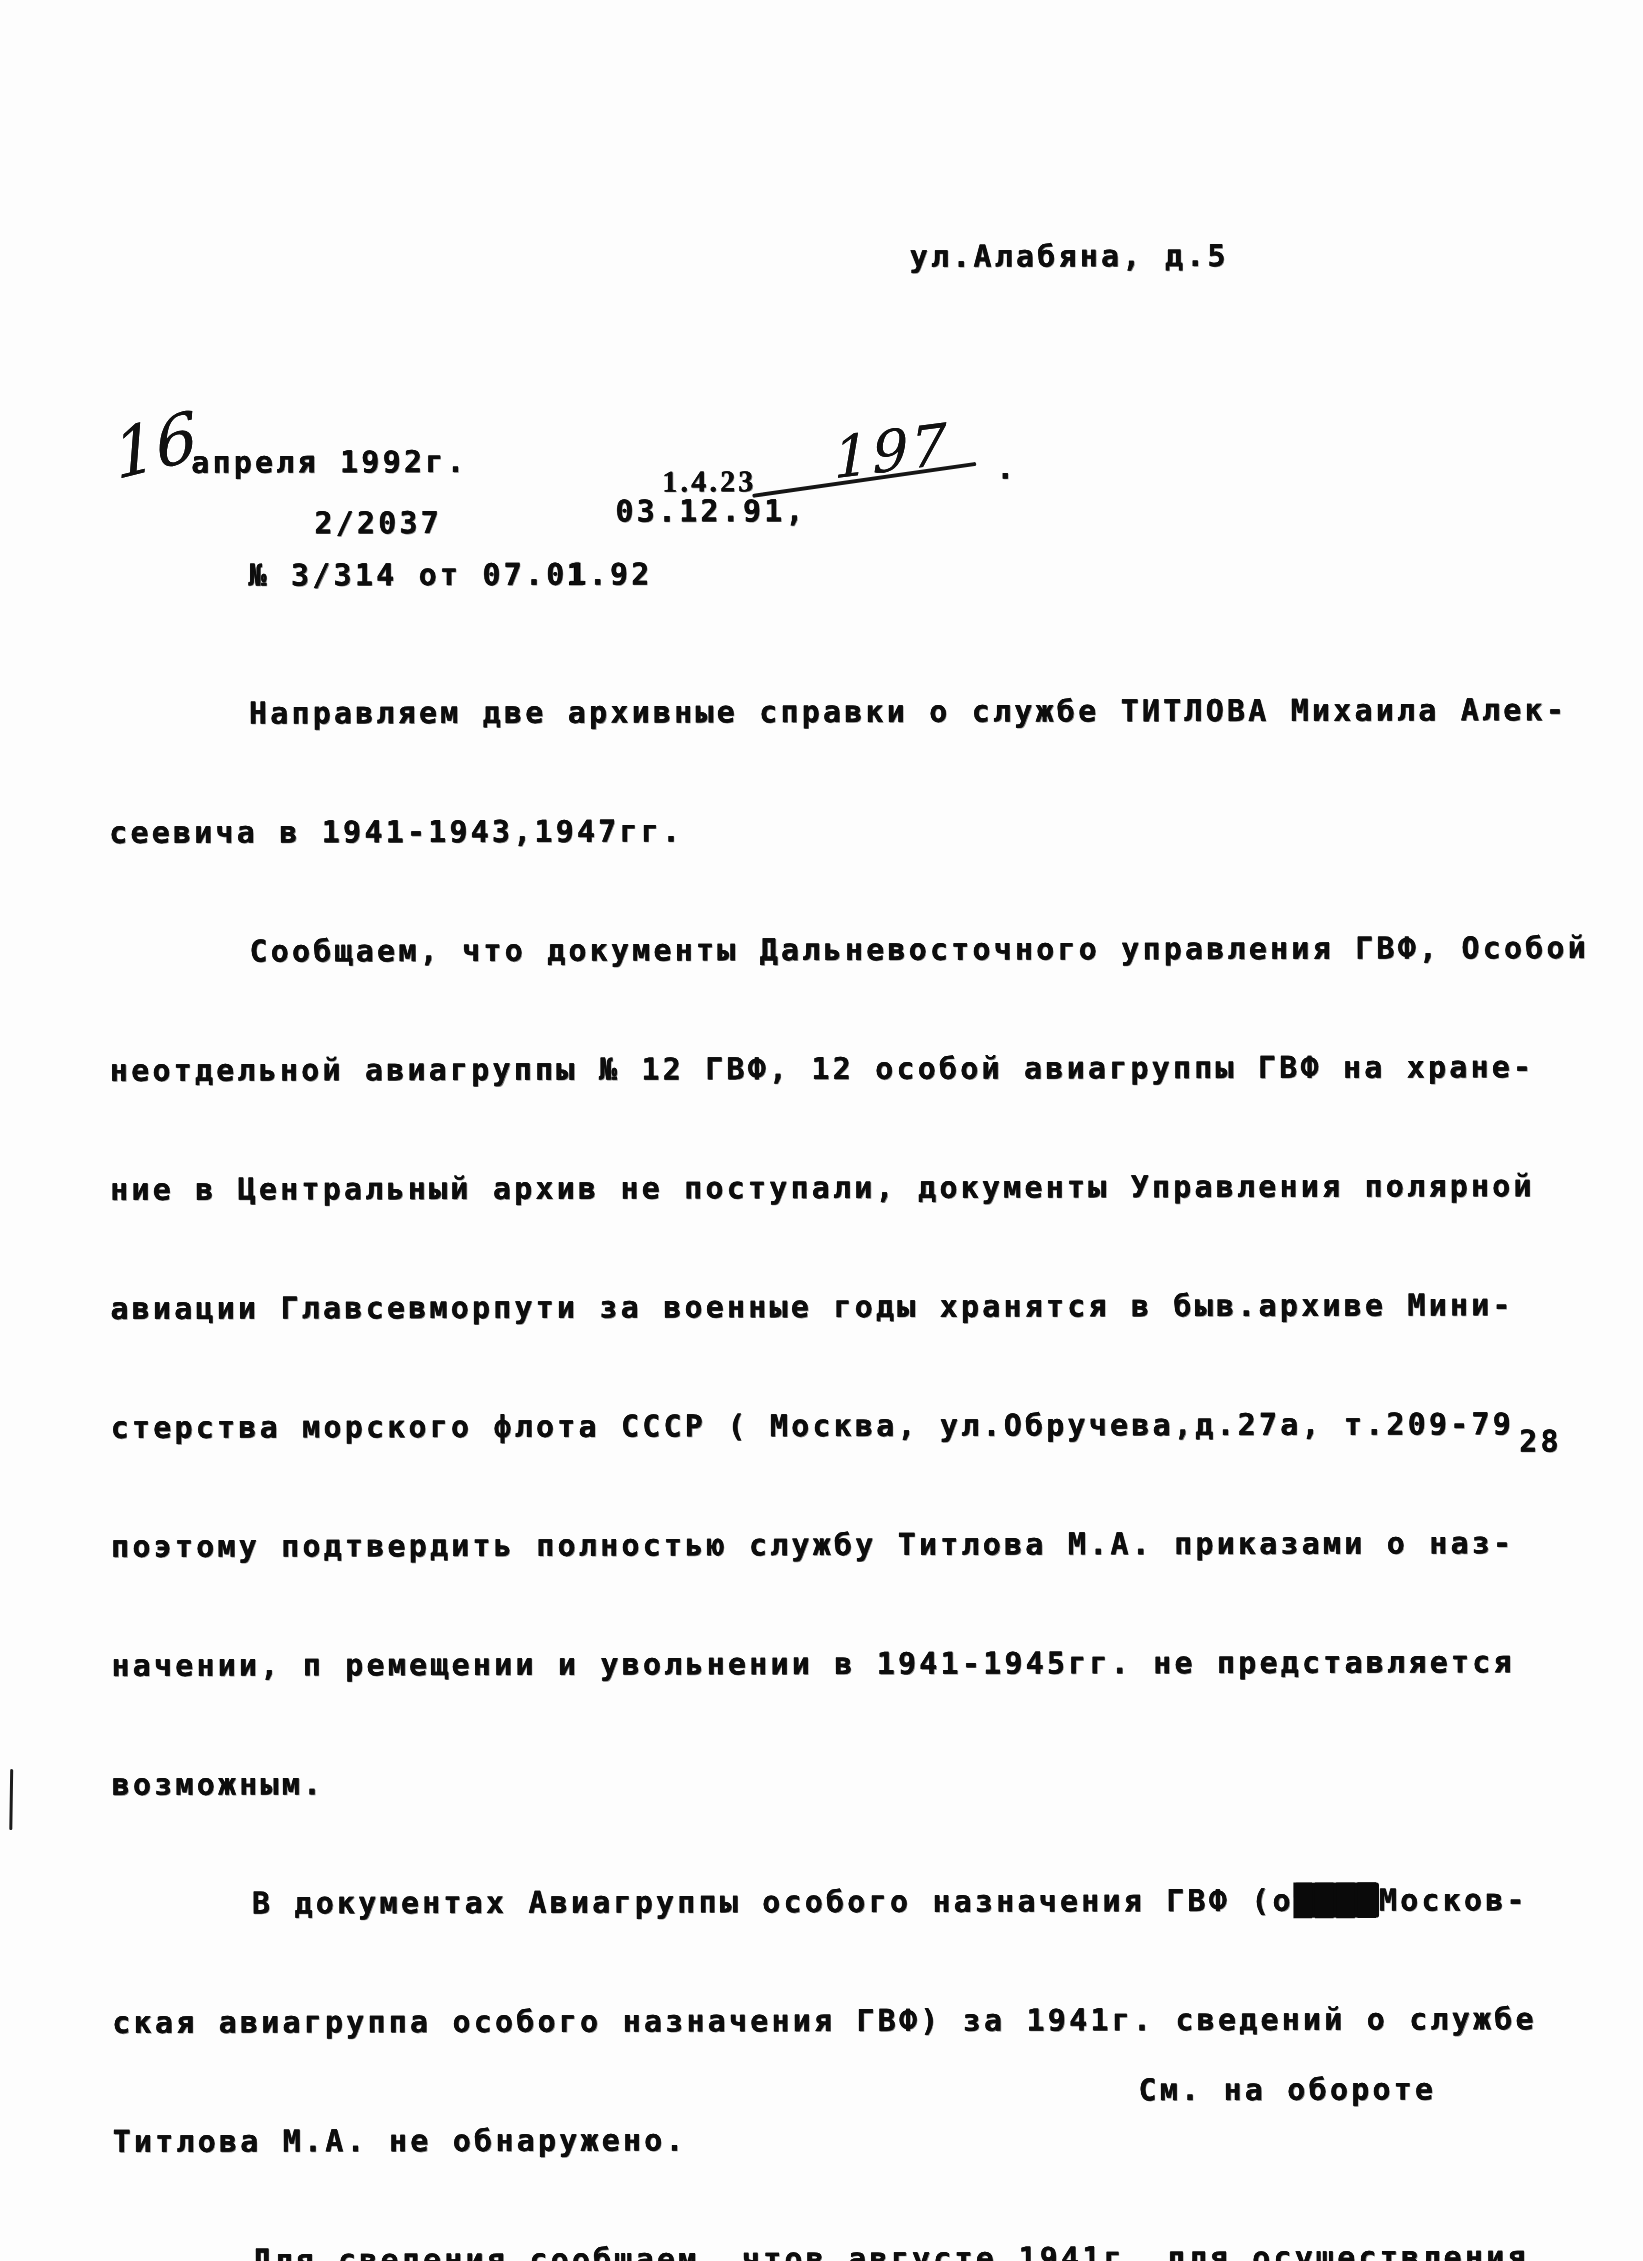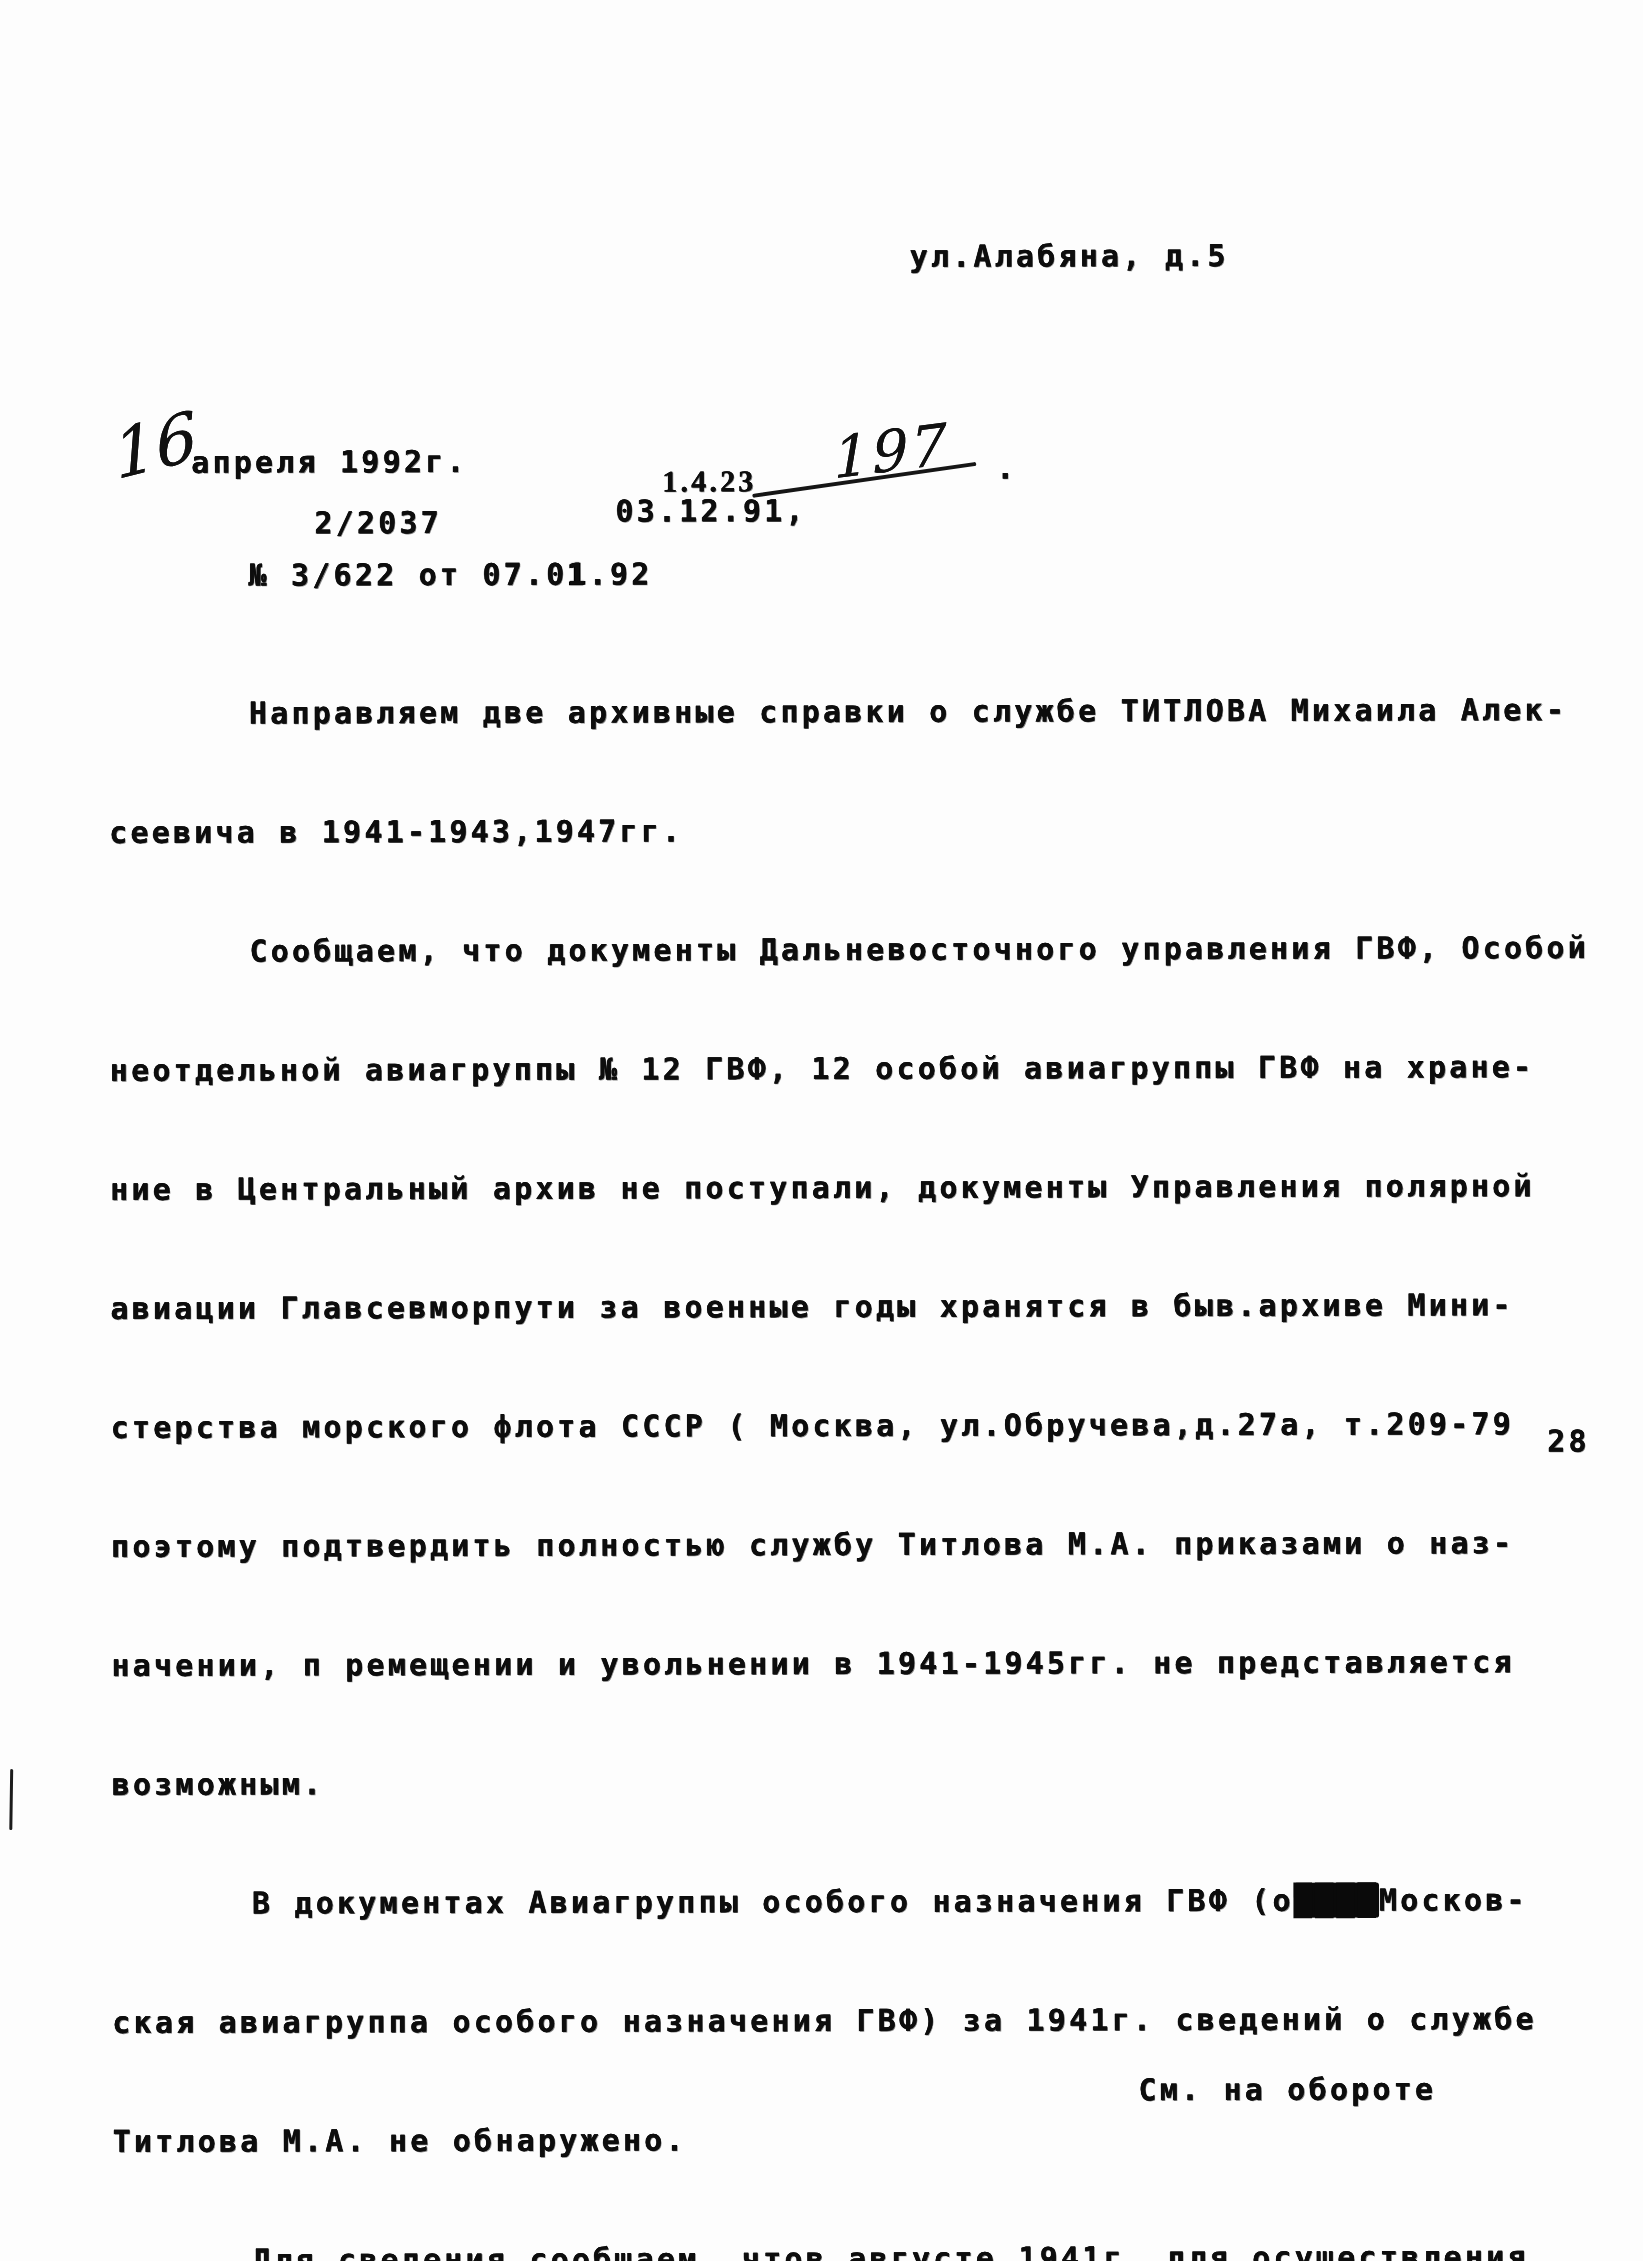--- a/index.html
+++ b/index.html
@@ -21,21 +21,21 @@
   .hand-day{position:absolute;left:115px;top:405px;font-size:67px;
             transform:rotate(-14deg) skewX(-8deg);}
   .hand-ref{position:absolute;left:835px;top:418px;font-size:57px;
             transform:rotate(-7deg) skewX(-6deg);letter-spacing:2.6px;}
   .strike-line{position:absolute;left:753px;top:478px;width:226px;height:3.9px;background:#161616;
                transform:rotate(-8deg);border-radius:1.9px;}
   .stray-dot{position:absolute;left:998px;top:451px;}
   .body-block{position:absolute;left:110px;top:617px;}
   .bline{height:49px;line-height:49px;}
   .ind{padding-left:140px;}
-  .drop{display:inline-block;transform:translate(5.2px,17.4px);margin-left:28px;}
+  .drop{display:inline-block;transform:translate(5.2px,17.4px);}
   .ovr{text-shadow:0 0 1.3px #000, 1.3px 0 0 #000, -1.3px 0.6px 0 #000, 0 0 0.6px #000;}
   .redact{background:#0a0a0a;color:#0a0a0a;border-radius:2.6px;text-shadow:none;}
   .footer-note{position:absolute;left:1136px;top:2066px;height:49px;line-height:49px;}
   .edge-mark{position:absolute;left:7.7px;top:1767px;width:3.2px;height:61px;background:#1c1c1c;
              border-radius:1.3px;transform:rotate(1deg);}
 </style>
 </head>
 <body>
 
 <div class="page">
@@ -46,21 +46,21 @@
 
   <div class="hand hand-day">16</div>
   <div class="typed hdr-row1-date">апреля 1992г.</div>
   <div class="typed hdr-ref">1.4.23</div>
   <div class="strike-line"></div>
   <div class="hand hand-ref">197</div>
   <div class="typed stray-dot">.</div>
 
   <div class="typed hdr-row2-left">2/2037</div>
   <div class="typed hdr-row2-right">03.12.91,</div>
-  <div class="typed hdr-row3"><span>№ 3/622 от 07.0</span><span class="ovr">1</span><span>.92</span></div>
+  <div class="typed hdr-row3"><span>№ 3/314 от 07.0</span><span class="ovr">1</span><span>.92</span></div>
 
   <div class="body-block typed">
     <div class="bline ind">Направляем две архивные справки о службе ТИТЛОВА Михаила Алек-</div>
     <div class="bline">сеевича в 1941-1943,1947гг.</div>
     <div class="bline ind">Сообщаем, что документы Дальневосточного управления ГВФ, Особой</div>
     <div class="bline">неотдельной авиагруппы № 12 ГВФ, 12 особой авиагруппы ГВФ на хране-</div>
     <div class="bline">ние в Центральный архив не поступали, документы Управления полярной</div>
     <div class="bline">авиации Главсевморпути за военные годы хранятся в быв.архиве Мини-</div>
     <div class="bline"><span>стерства морского флота СССР ( Москва, ул.Обручева,д.27а, т.209-79</span><span class="drop">28</span></div>
     <div class="bline">поэтому подтвердить полностью службу Титлова М.А. приказами о наз-</div>

